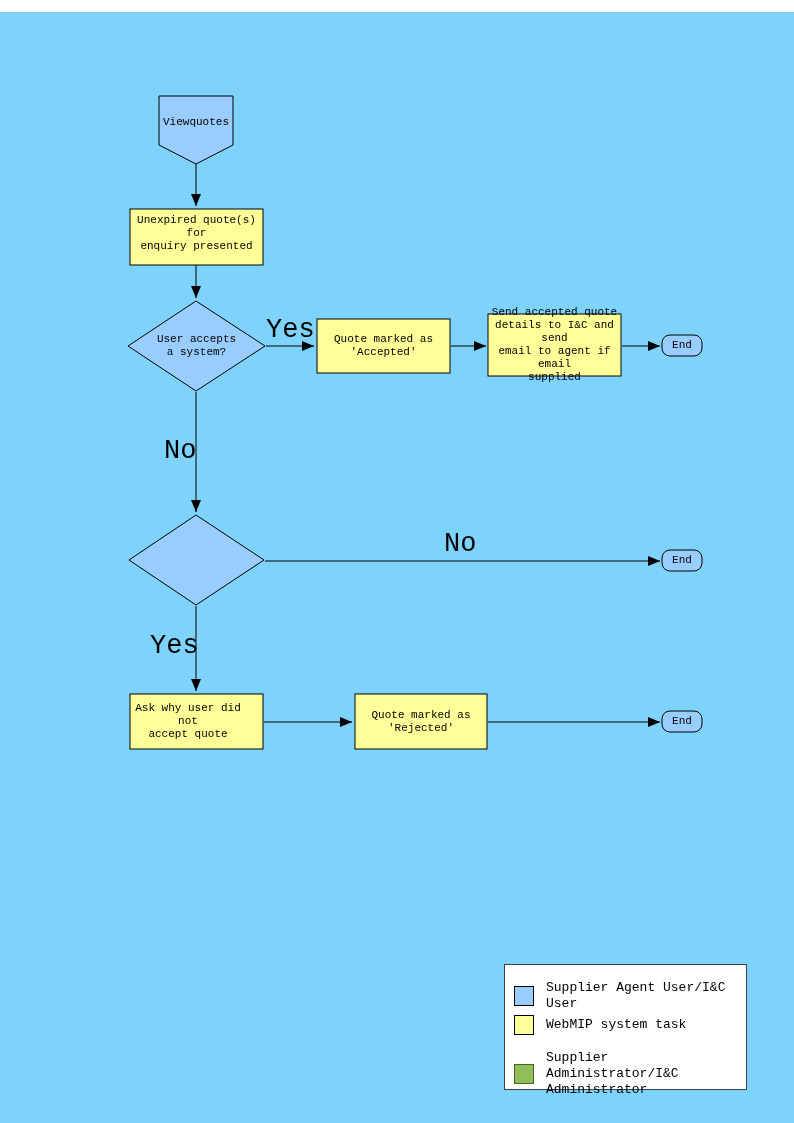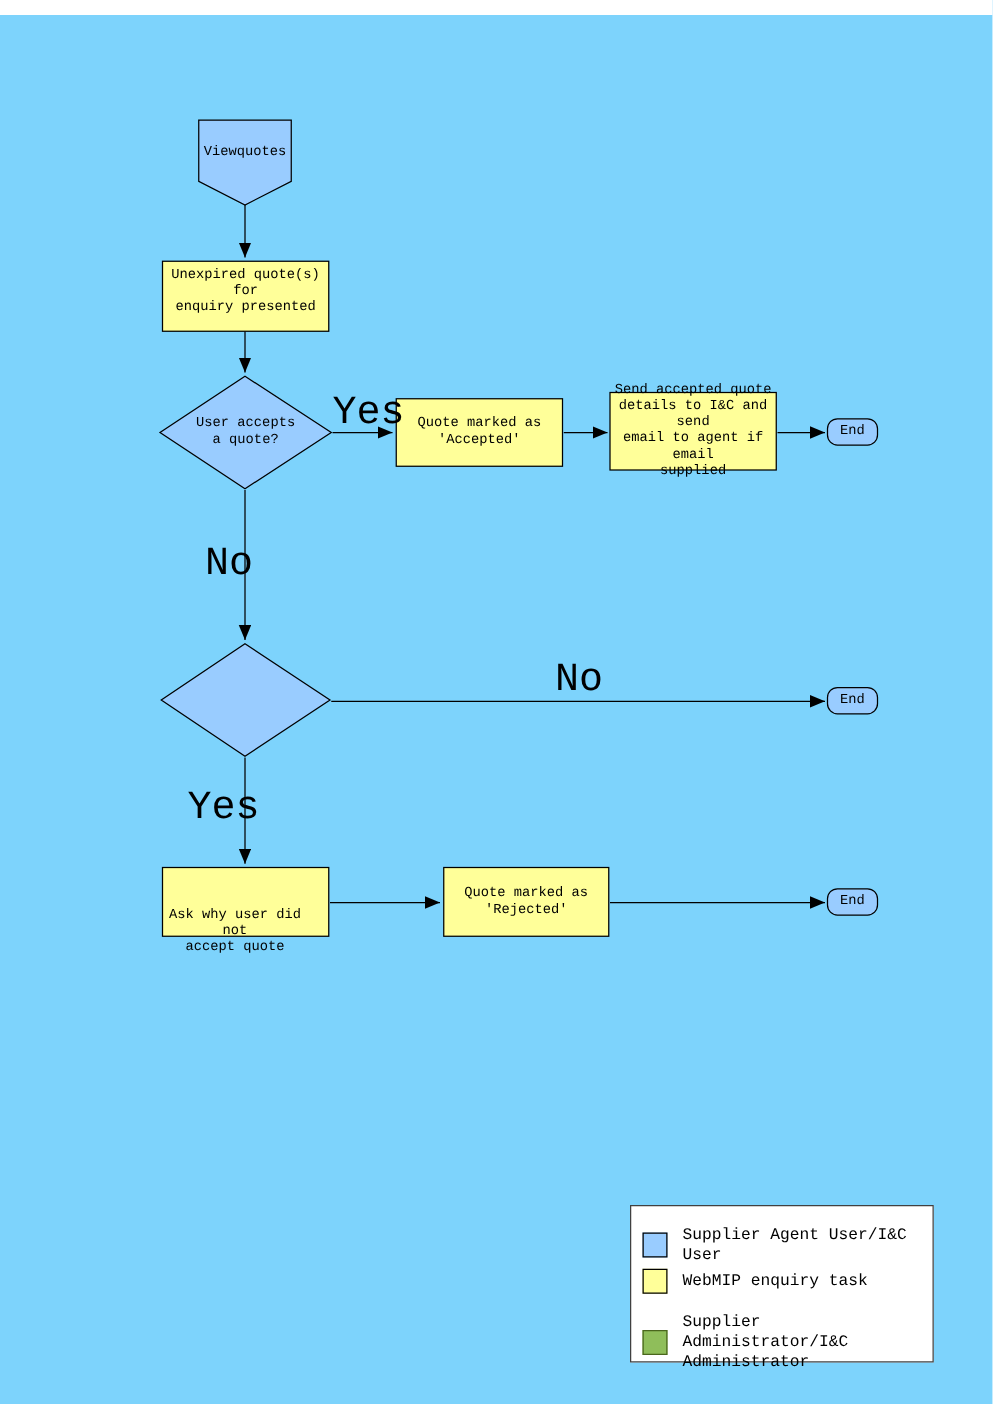--- a/index.html
+++ b/index.html
@@ -20,21 +20,21 @@
     justify-content: center;
     text-align: center;
     font-size: 11px;
     line-height: 13px;
     color: #000000;
     white-space: pre-line;
     pointer-events: none;
   }
   .edge-label {
     position: absolute;
-    font-size: 32px;
+    font-size: 27px;
     line-height: 28px;
     color: #000000;
     white-space: nowrap;
   }
   .legend-box {
     position: absolute;
     left: 504px; top: 952px;
     width: 241px; height: 124px;
     border: 1px solid #404040;
     background: #ffffff;
@@ -94,48 +94,48 @@
     <rect x="662" y="538" width="40" height="21" rx="8" stroke="#000000" stroke-width="1" fill="#99CCFF"></rect>
     <rect x="130" y="682" width="133" height="55" stroke="#000000" stroke-width="1" fill="#FFFF99"></rect>
     <rect x="355" y="682" width="132" height="55" stroke="#000000" stroke-width="1" fill="#FFFF99"></rect>
     <rect x="662" y="699" width="40" height="21" rx="8" stroke="#000000" stroke-width="1" fill="#99CCFF"></rect>
   </svg>
 
   <div class="node-label" style="left:159px; top:84px; width:74px; height:52px;">Viewquotes</div>
   <div class="node-label" style="left:130px; top:197px; width:133px; height:48px;border-radius:12px;">Unexpired quote(s) for
 enquiry presented</div>
   <div class="node-label" style="left:130px; top:289px; width:133px; height:90px;">User accepts
-a quote?</div>
+a system?</div>
   <div class="node-label" style="left:317px; top:307px; width:133px; height:54px;">Quote  marked as
 'Accepted'</div>
   <div class="node-label" style="left:488px; top:302px; width:133px; height:62px;border-radius:16px;">Send accepted quote
 details to I&amp;C and send
 email to agent if email
 supplied</div>
   <div class="node-label" style="left:662px; top:323px; width:40px; height:21px;">End</div>
   <div class="node-label" style="left:662px; top:538px; width:40px; height:21px;">End</div>
-  <div class="node-label" style="left:130px; top:706px; width:116px; height:55px;">Ask why user did not
+  <div class="node-label" style="left:130px; top:682px; width:116px; height:55px;">Ask why user did not
 accept quote</div>
   <div class="node-label" style="left:355px; top:682px; width:132px; height:55px;">Quote  marked as
 'Rejected'</div>
   <div class="node-label" style="left:662px; top:699px; width:40px; height:21px;">End</div>
 
   <div class="edge-label" style="left:266px; top:304px;">Yes</div>
   <div class="edge-label" style="left:164px; top:425px;">No</div>
   <div class="edge-label" style="left:444px; top:518px;">No</div>
   <div class="edge-label" style="left:150px; top:620px;">Yes</div>
 
   <div class="legend-box">
     <div class="legend-row" style="top:15px;">
       <span class="legend-swatch" style="background: rgb(153, 204, 255);"></span>
       <span class="legend-label">Supplier Agent User/I&amp;C User</span>
     </div>
     <div class="legend-row" style="top:50px;">
       <span class="legend-swatch" style="background: rgb(255, 255, 153);"></span>
-      <span class="legend-label">WebMIP enquiry task</span>
+      <span class="legend-label">WebMIP system task</span>
     </div>
     <div class="legend-row" style="top:85px;justify-content:flex-end;">
       <span class="legend-swatch admin" style="background: rgb(143, 190, 90);"></span>
       <span class="legend-label">Supplier Administrator/I&amp;C
 Administrator</span>
     </div>
   </div>
 
 </div>
 

